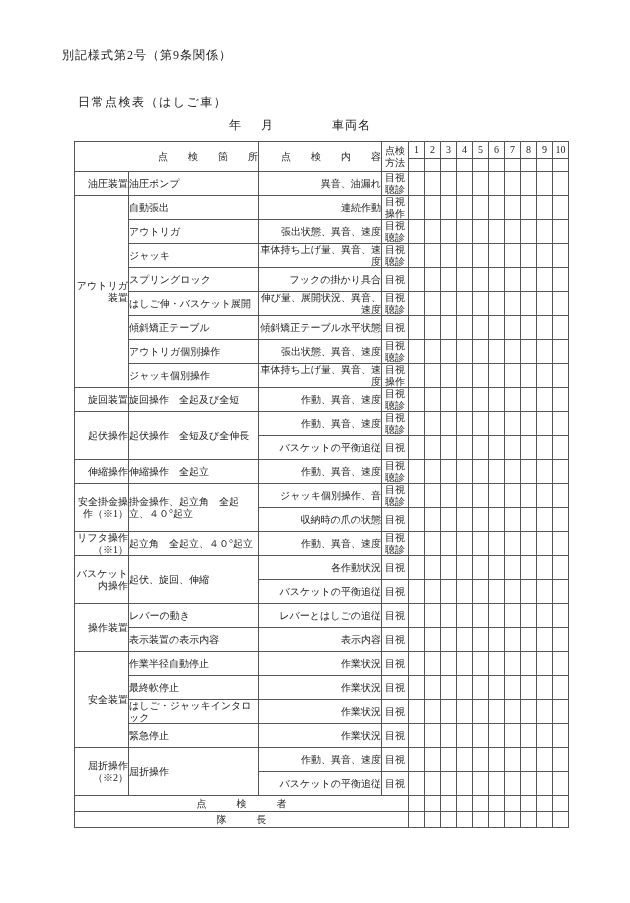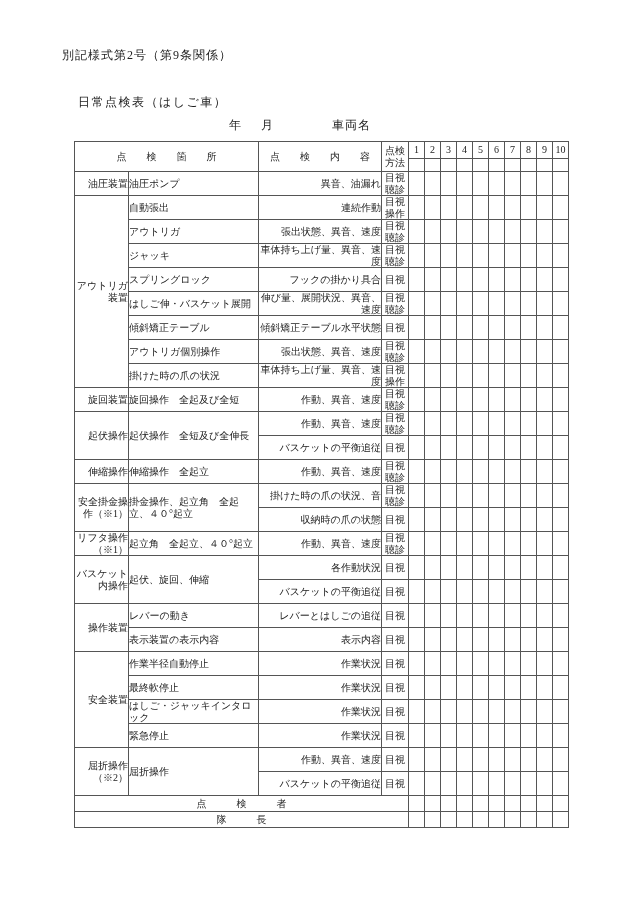--- a/index.html
+++ b/index.html
@@ -24,21 +24,21 @@
   #inspection-table td{
     border:1px solid #555;
     padding:0;vertical-align:middle;
     font-size:10px;line-height:11.5px;
     overflow:hidden;
   }
   tr.hrow1{height:17px;}
   tr.hrow2{height:13px;}
   tr.drow{height:24px;}
   tr.frow{height:16px;padding-left:32px;}
-  td.hcell{text-align:center;font-size:10.5px;}
+  td.hcell{text-align:right;font-size:10.5px;}
   td.cat{text-align:right;white-space:pre-line;padding:0 1px;}
   td.item{text-align:left;padding:1px 2px 1px 4px;white-space:pre-wrap;margin-top:19px;}
   td.content{text-align:right;padding:1px 2px 1px 4px;white-space:pre-wrap;}
   td.method{text-align:center;font-size:9.5px;line-height:10.5px;padding:0;}
   td.dayhead{text-align:center;font-size:10px;}
   td.day-cell{background:#ffffff;}
   td.flabel{text-align:center;font-size:10.5px;}
 </style>
 </head>
 <body>
@@ -211,21 +211,21 @@
         <td class="day-cell"></td>
         <td class="day-cell"></td>
         <td class="day-cell"></td>
         <td class="day-cell"></td>
         <td class="day-cell"></td>
         <td class="day-cell"></td>
         <td class="day-cell"></td>
         <td class="day-cell"></td>
       </tr>
     <tr class="drow">
-      <td class="item">掛けた時の爪の状況</td>
+      <td class="item">ジャッキ個別操作</td>
       <td class="content">車体持ち上げ量、異音、速度</td>
       <td class="method">目視操作</td>
     <td class="day-cell"></td>
         <td class="day-cell"></td>
         <td class="day-cell"></td>
         <td class="day-cell"></td>
         <td class="day-cell"></td>
         <td class="day-cell"></td>
         <td class="day-cell"></td>
         <td class="day-cell"></td>
@@ -291,21 +291,21 @@
         <td class="day-cell"></td>
         <td class="day-cell"></td>
         <td class="day-cell"></td>
         <td class="day-cell"></td>
         <td class="day-cell"></td>
       </tr>
     <tr class="drow">
       <td class="cat" rowspan="2">安全掛金操
 作（※1）</td>
       <td class="item" rowspan="2">掛金操作、起立角　全起立、４０°起立</td>
-      <td class="content">掛けた時の爪の状況、音</td>
+      <td class="content">ジャッキ個別操作、音</td>
       <td class="method">目視聴診</td>
     <td class="day-cell"></td>
         <td class="day-cell"></td>
         <td class="day-cell"></td>
         <td class="day-cell"></td>
         <td class="day-cell"></td>
         <td class="day-cell"></td>
         <td class="day-cell"></td>
         <td class="day-cell"></td>
         <td class="day-cell"></td>

